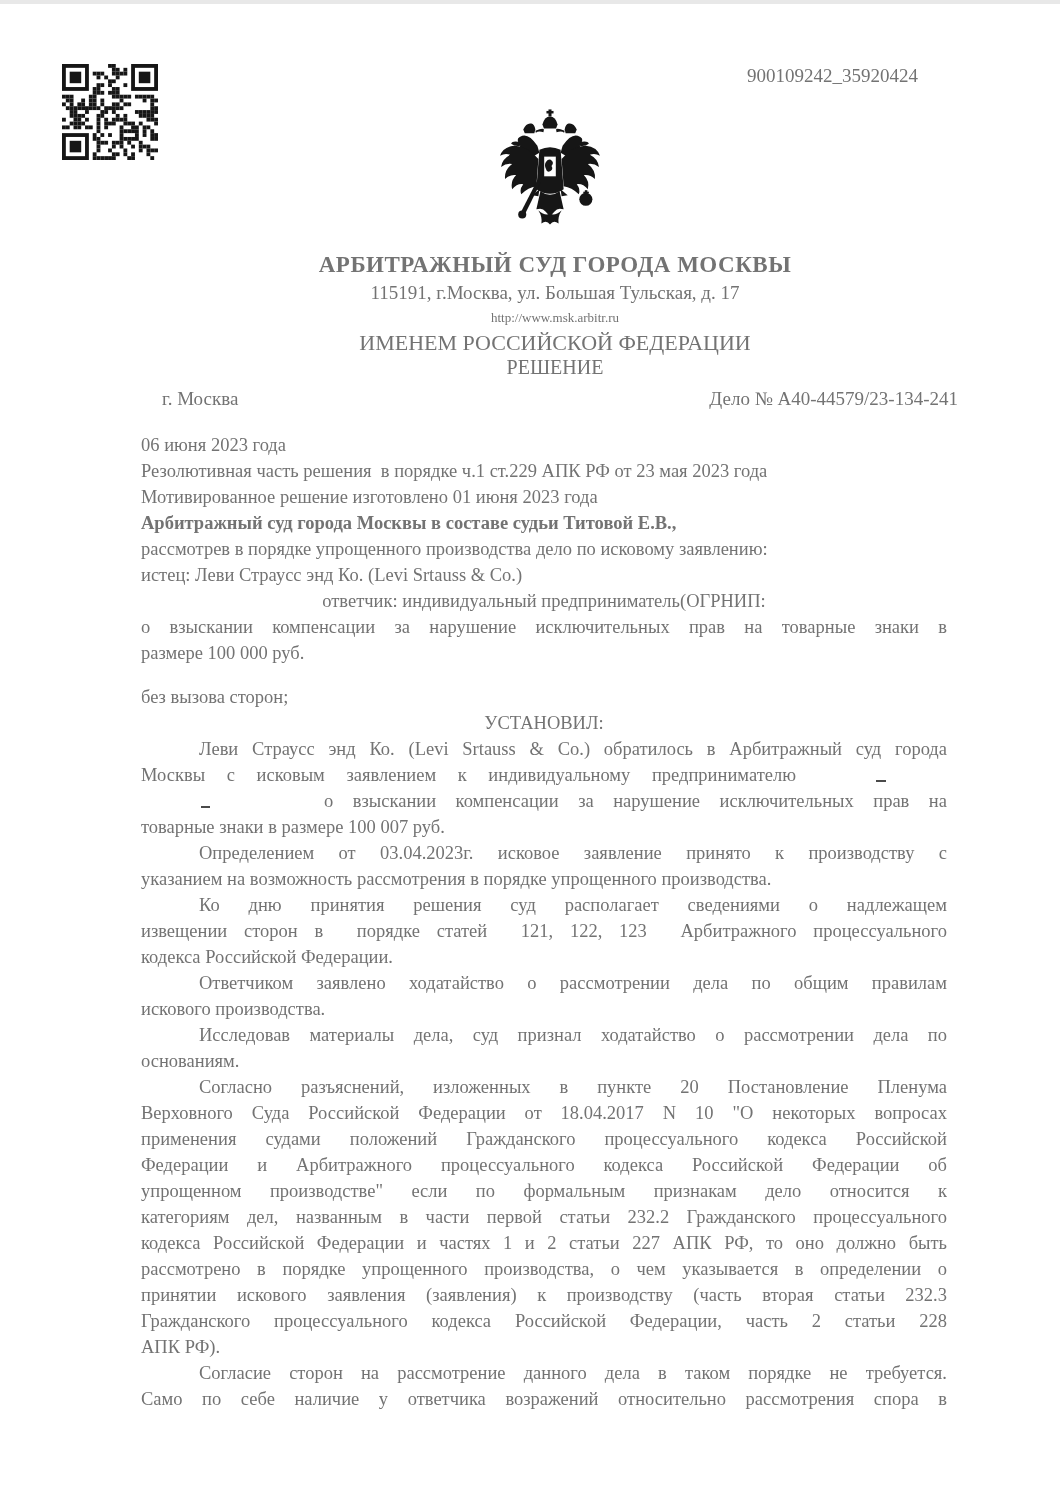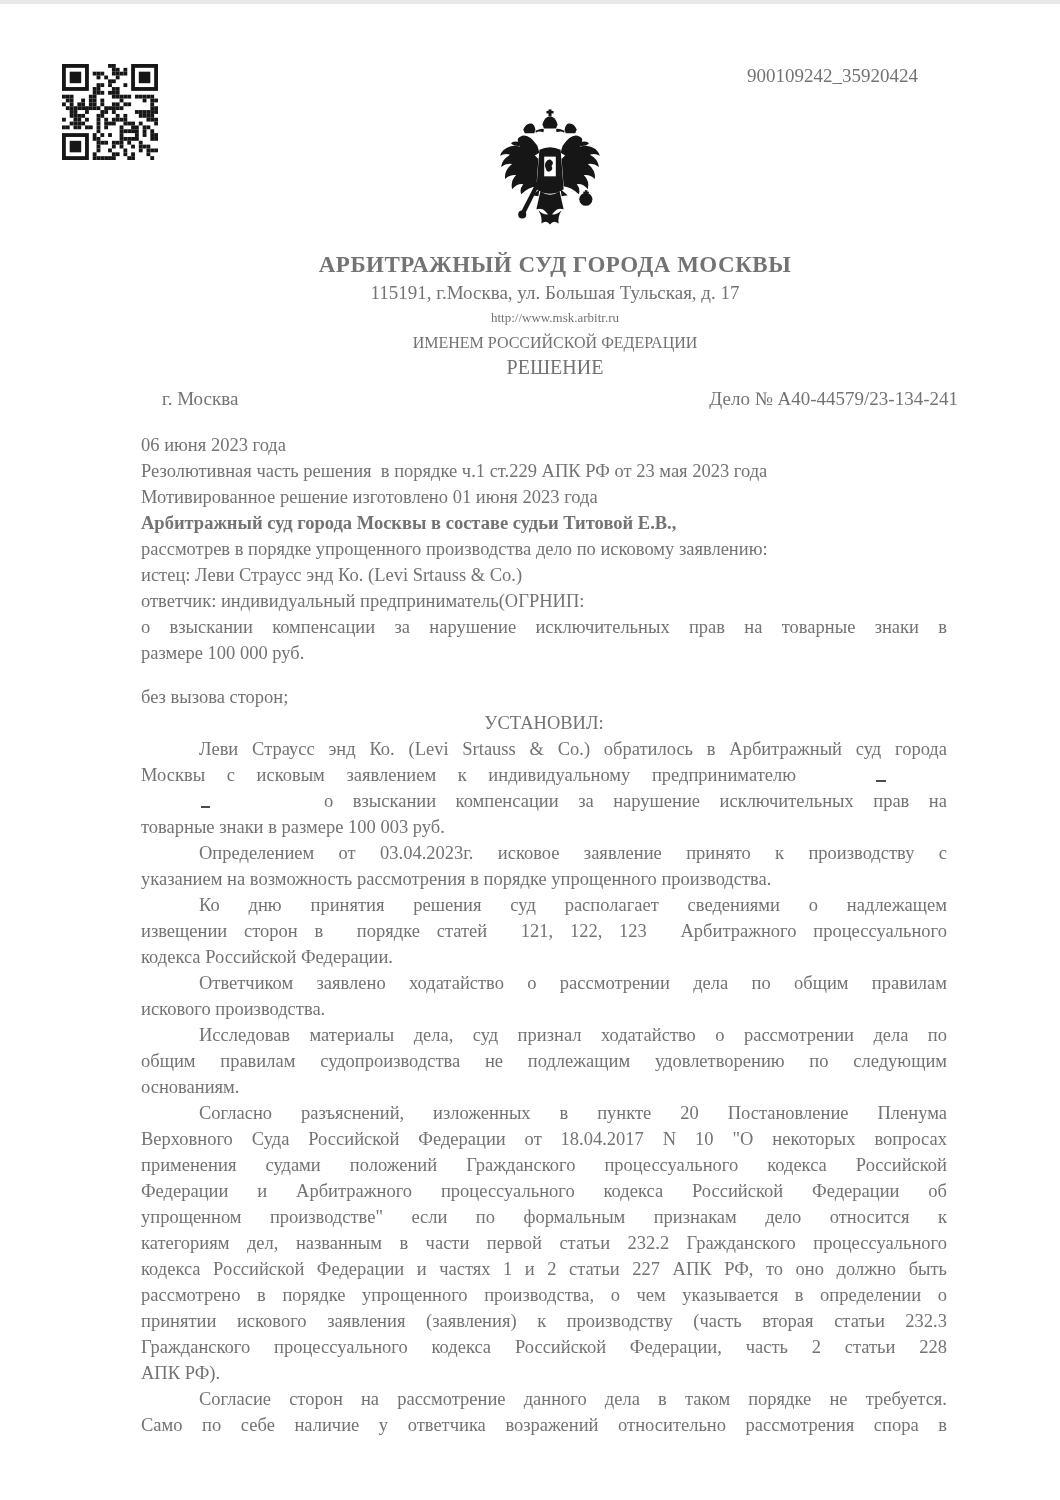--- a/index.html
+++ b/index.html
@@ -10,32 +10,32 @@
   }
   
   .qr{position:absolute;left:62px;top:60px;width:96px;height:96px;}
   .docnum{position:absolute;left:747px;top:60px;font-size:19px;line-height:24px;}
   .eagle{position:absolute;left:497px;top:100px;width:106px;height:132px;}
   
   .header-block{position:absolute;left:152px;top:246px;width:806px;text-align:center;}
   .court-name{font-size:23px;font-weight:bold;line-height:30px;letter-spacing:.5px;}
   .court-address{font-size:19px;line-height:25px;}
   .court-site{font-size:13px;line-height:25px;}
-  .in-name{font-size:16px;line-height:25px;}
+  .in-name{font-size:22px;line-height:25px;}
   .doc-type{font-size:20px;line-height:25px;}
   .city-case{position:absolute;left:152px;top:383px;width:806px;display:flex;
     justify-content:space-between;font-size:19px;line-height:24px;}
   .city-case .city{padding-left:10px;}
   
   .body{position:absolute;left:141px;top:428px;width:806px;}
   .ln{position:relative;height:26px;line-height:26px;font-size:18.5px;white-space:normal;}
   .just{text-align:justify;text-align-last:justify;}
   .ind{padding-left:58px;}
   .b{font-weight:bold;}
-  .flexln{display:flex;justify-content:flex-start;}
+  .flexln{display:flex;justify-content:center;}
   .inn-l{margin-left:131px;}
   .inn-r{margin-left:190px;}
   .gap-top{margin-top:18px;}
   .center{text-align:left;text-align-last:center;}
   .spread{word-spacing:17px;}
   .claim-cont{padding-left:183px;}
   .redact{position:absolute;height:2px;background:#4a4a4a;top:18px;}
   .redact.r1{left:735px;width:10px;}
   .redact.r2{left:60px;width:9px;}
 </style>
@@ -331,34 +331,33 @@
     <div class="ln center">УСТАНОВИЛ:</div>
 
     <div class="ln ind just">Леви Страусс энд Ко. (Levi Srtauss &amp; Co.) обратилось в Арбитражный суд города</div>
     <div class="ln spread">
       <span>Москвы с исковым заявлением к индивидуальному предпринимателю</span>
       <span class="redact r1"></span>
     </div>
     <div class="ln just claim-cont">
       <span class="redact r2"></span><span>о взыскании компенсации за нарушение исключительных прав на</span>
     </div>
-    <div class="ln">товарные знаки в размере 100 003 руб.</div>
+    <div class="ln">товарные знаки в размере 100 007 руб.</div>
 
     <div class="ln ind just">Определением от 03.04.2023г. исковое заявление принято к производству с</div>
     <div class="ln">указанием на возможность рассмотрения в порядке упрощенного производства.</div>
 
     <div class="ln ind just">Ко дню принятия решения суд располагает сведениями о надлежащем</div>
     <div class="ln just">извещении сторон в &nbsp;порядке статей &nbsp;121, 122, 123 &nbsp;Арбитражного процессуального</div>
     <div class="ln">кодекса Российской Федерации.</div>
 
     <div class="ln ind just">Ответчиком заявлено ходатайство о рассмотрении дела по общим правилам</div>
     <div class="ln">искового производства.</div>
 
     <div class="ln ind just">Исследовав материалы дела, суд признал ходатайство о рассмотрении дела по</div>
-    <div class="ln just">общим правилам судопроизводства не подлежащим удовлетворению по следующим</div>
     <div class="ln">основаниям.</div>
 
     <div class="ln ind just">Согласно разъяснений, изложенных в пункте 20 Постановление Пленума</div>
     <div class="ln just">Верховного Суда Российской Федерации от 18.04.2017 N 10 "О некоторых вопросах</div>
     <div class="ln just">применения судами положений Гражданского процессуального кодекса Российской</div>
     <div class="ln just">Федерации и Арбитражного процессуального кодекса Российской Федерации об</div>
     <div class="ln just">упрощенном производстве" если по формальным признакам дело относится к</div>
     <div class="ln just">категориям дел, названным в части первой статьи 232.2 Гражданского процессуального</div>
     <div class="ln just">кодекса Российской Федерации и частях 1 и 2 статьи 227 АПК РФ, то оно должно быть</div>
     <div class="ln just">рассмотрено в порядке упрощенного производства, о чем указывается в определении о</div>

